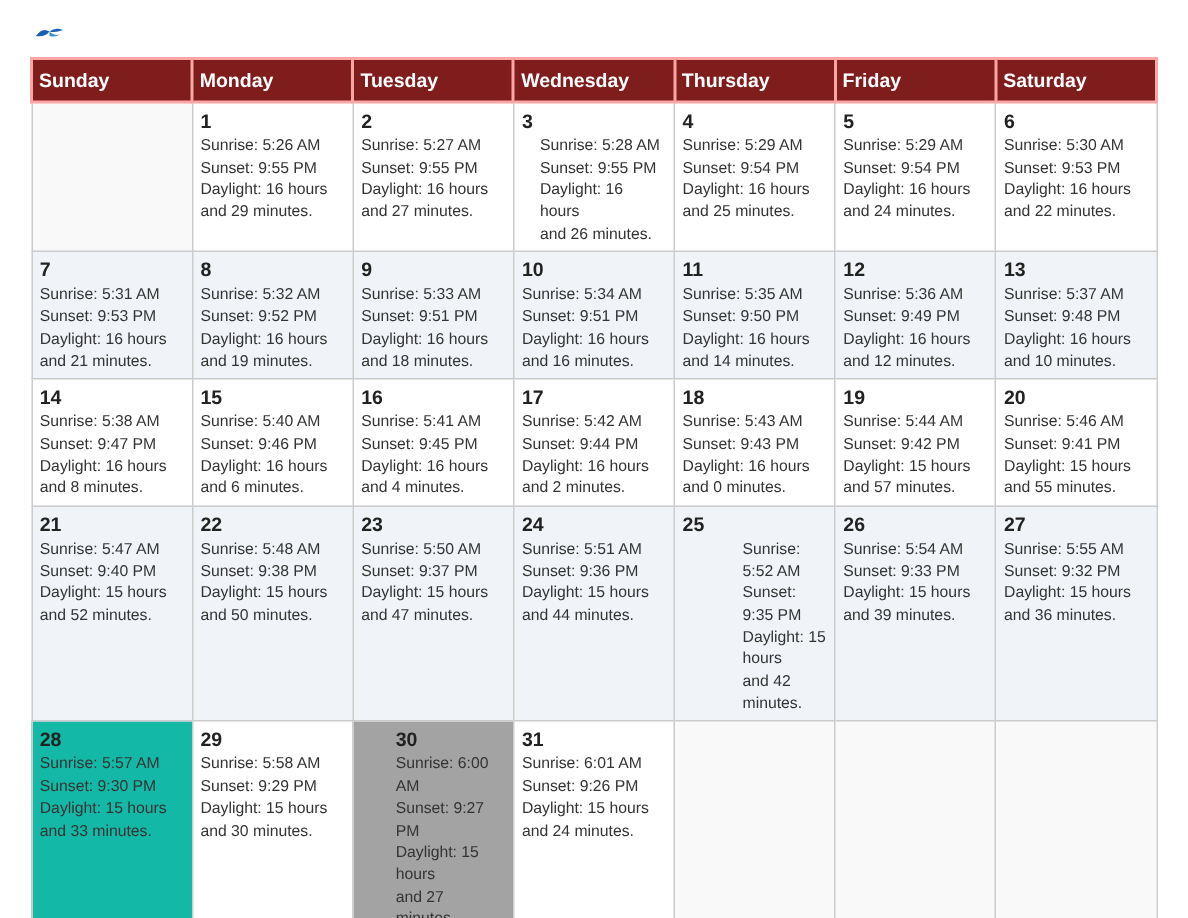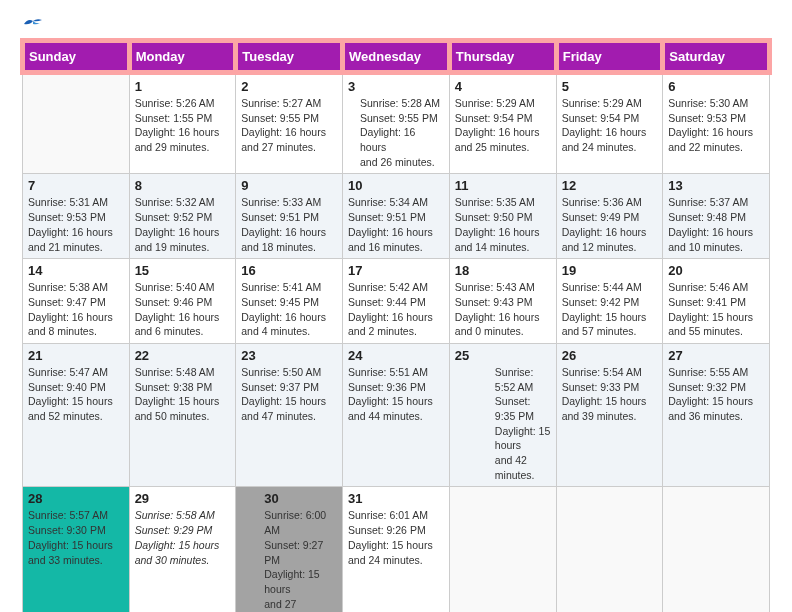--- a/index.html
+++ b/index.html
@@ -35,27 +35,27 @@
       font-size: 16px;
       color: #555;
       margin-top: 4px;
     }
     .calendar {
       width: 100%;
       border-collapse: collapse;
       font-size: 11px;
     }
     .calendar th {
-      background-color: #a21caf;
+      background-color: #7f1d1d;
       color: #fff;
       padding: 6px 4px;
       text-align: left;
       font-size: 13px;
       font-weight: bold;
-      border: 5px solid #fca5a5;
+      border: 2px solid #fca5a5;
     }
     .calendar td {
       border: 1px solid #ccc;
       padding: 4px 5px;
       vertical-align: top;
       width: 107px;
       min-height: 80px;
       background: #fff;
     }
     .calendar tr:nth-child(even) td {
@@ -108,21 +108,21 @@
         <th>Friday</th>
         <th>Saturday</th>
       </tr>
   </thead>
   <tbody id="calendar-body">
   <tr>
         <td class="empty-cell"></td>
         <td style="background: rgb(255, 255, 255);">
           <span class="day-num">1</span>
           <div class="day-info" style="white-space: pre-line;">Sunrise: 5:26 AM
-Sunset: 1:55 PM
+Sunset: 9:55 PM
 Daylight: 16 hours
 and 29 minutes.</div>
         </td>
         <td style="background: rgb(255, 255, 255);">
           <span class="day-num">2</span>
           <div class="day-info" style="white-space: pre-line;">Sunrise: 5:27 AM
 Sunset: 9:55 PM
 Daylight: 16 hours
 and 27 minutes.</div>
         </td>
@@ -311,21 +311,21 @@
       <tr>
         <td style="background: #14b8a6;">
           <span class="day-num">28</span>
           <div class="day-info" style="white-space: pre-line;">Sunrise: 5:57 AM
 Sunset: 9:30 PM
 Daylight: 15 hours
 and 33 minutes.</div>
         </td>
         <td style="background: rgb(255, 255, 255);">
           <span class="day-num">29</span>
-          <div class="day-info" style="white-space: pre-line; font-style: italic;">Sunrise: 5:58 AM
+          <div class="day-info" style="white-space: pre-line;">Sunrise: 5:58 AM
 Sunset: 9:29 PM
 Daylight: 15 hours
 and 30 minutes.</div>
         </td>
         <td style="background: #a3a3a3; padding-left: 28px;">
           <span class="day-num">30</span>
           <div class="day-info" style="white-space: pre-line;">Sunrise: 6:00 AM
 Sunset: 9:27 PM
 Daylight: 15 hours
 and 27 minutes.</div>

